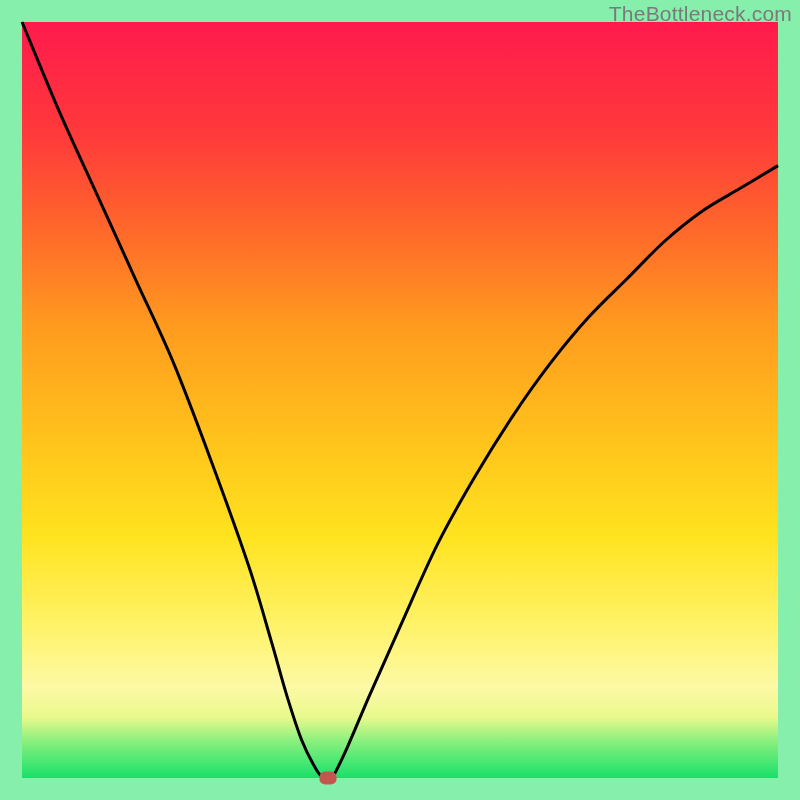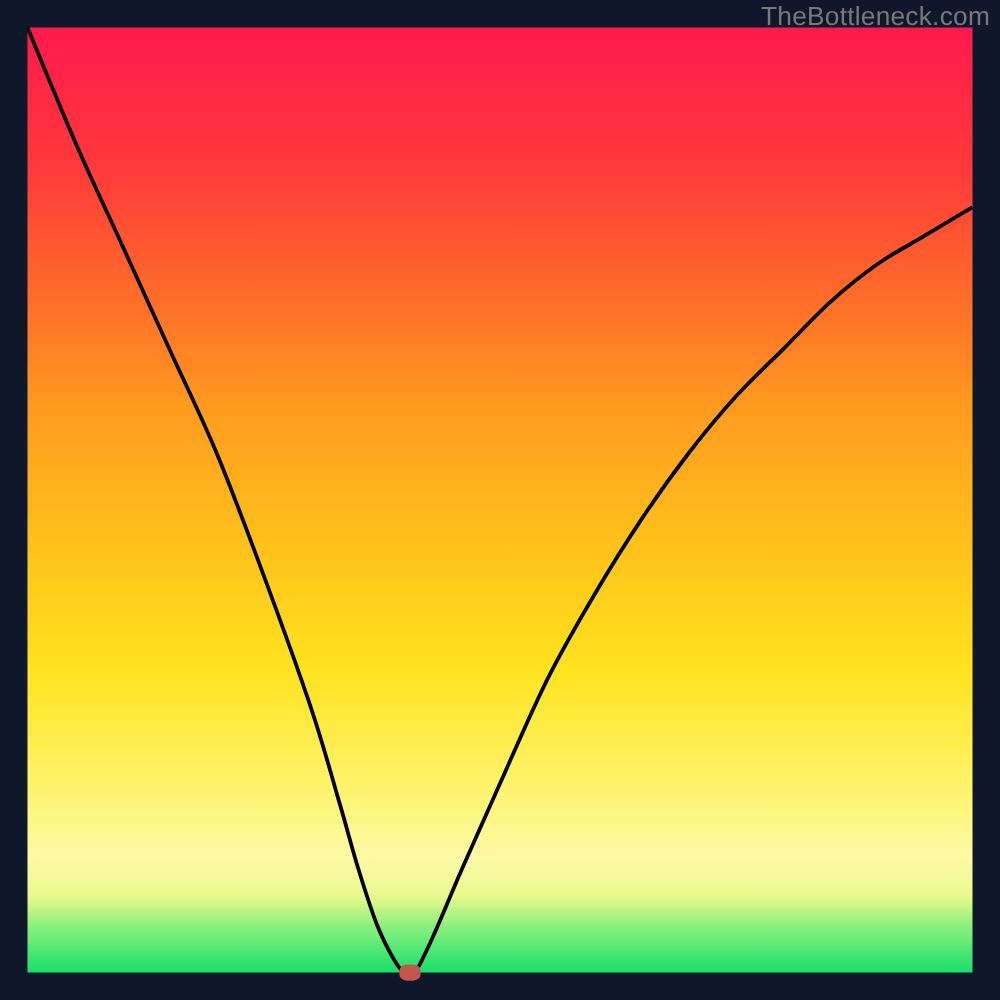--- a/index.html
+++ b/index.html
@@ -10,21 +10,21 @@
     background: #000;
     overflow: hidden;
     font-family: Arial, sans-serif;
   }
   .frame {
     position: absolute;
     left: 0;
     top: 0;
     width: 800px;
     height: 800px;
-    background: #0f172a;
+    background: #86efac;
   }
   .plot-area {
     position: absolute;
     left: 22px;
     top: 22px;
     width: 756px;
     height: 756px;
     
     background: linear-gradient(to bottom,
       #ff1a4d 0%,

